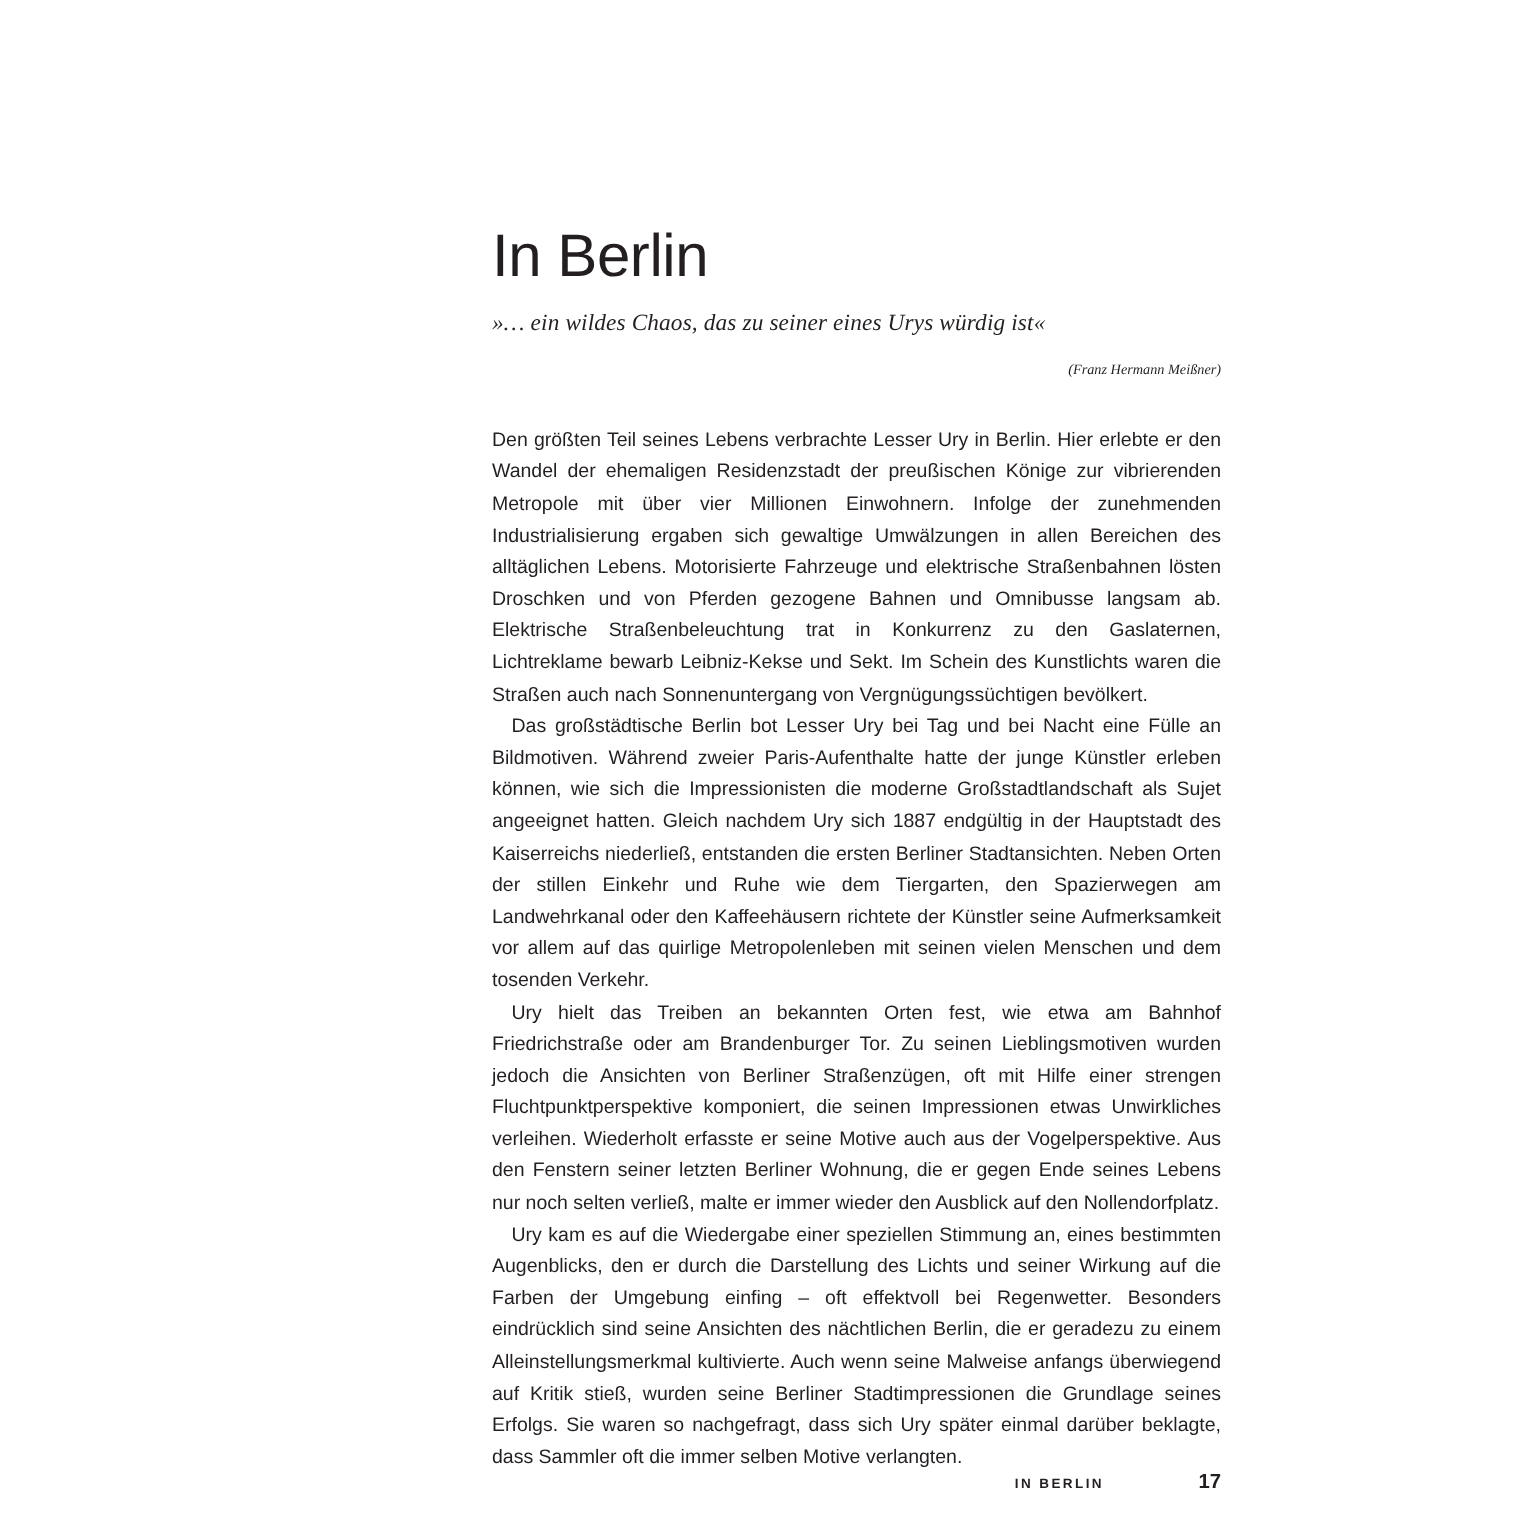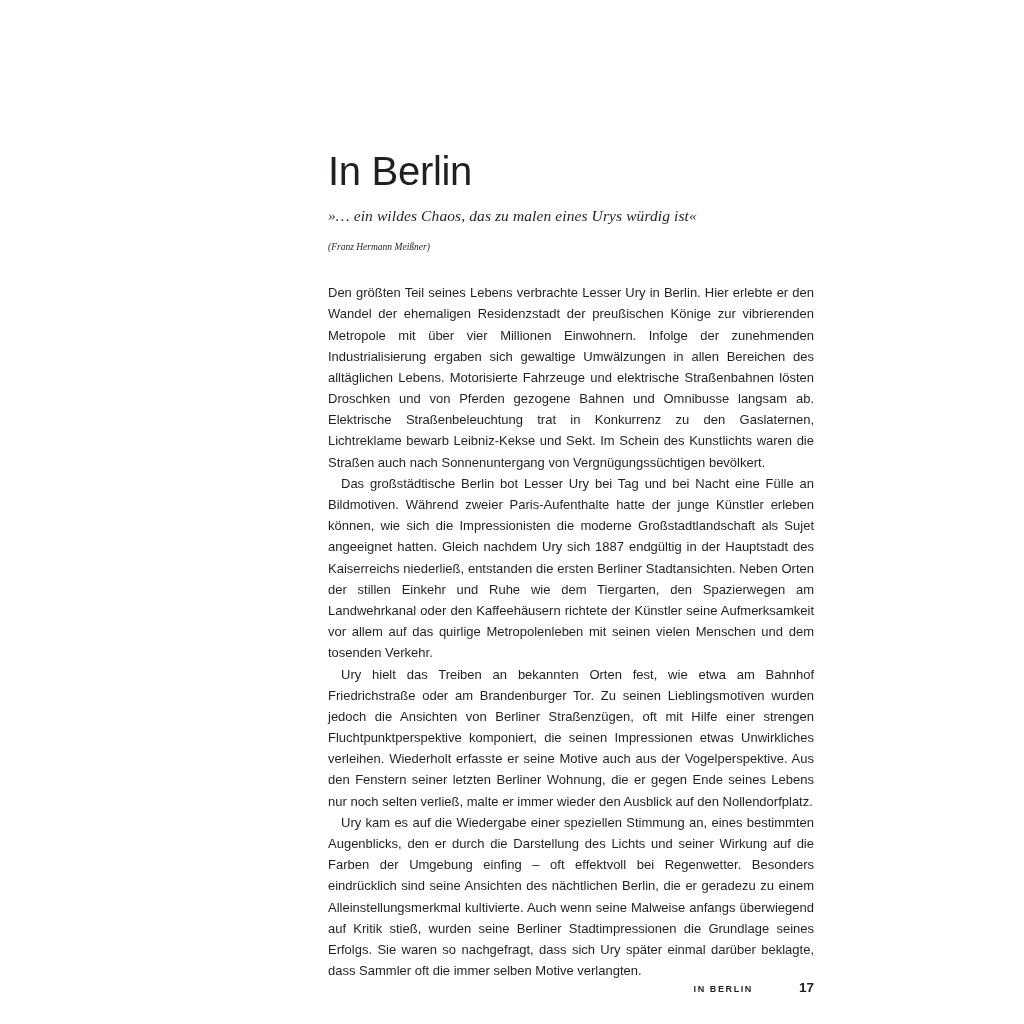--- a/index.html
+++ b/index.html
@@ -41,20 +41,21 @@
     font-size: 15.5px;
     line-height: 1.3;
     color: #231f20;
     margin: 0 0 16px 0;
     letter-spacing: 0.1px;
   }
   .epigraph-source {
     font-family: "Liberation Serif", serif;
     font-style: italic;
     font-size: 9.5px;
+    text-align: right;
     color: #231f20;
     margin: 0 0 30px 0;
   }
   .body-text p {
     font-family: "Liberation Sans", sans-serif;
     font-size: 13px;
     line-height: 1.63;
     text-align: justify;
     text-justify: inter-word;
     color: #231f20;
@@ -79,32 +80,33 @@
     font-weight: bold;
     letter-spacing: 1.6px;
     color: #231f20;
     margin-right: 46px;
   }
   .footer-page {
     font-family: "Liberation Sans", sans-serif;
     font-size: 13.5px;
     font-weight: bold;
     color: #231f20;
+    margin-left: 17px;
   }
 </style>
 </head>
 <body>
 
 <div class="page">
 
   <div class="content">
 
     <h1 class="chapter-title">In Berlin</h1>
 
-    <p class="epigraph">»… ein wildes Chaos, das zu malen eines Urys würdig ist«</p>
+    <p class="epigraph">»… ein wildes Chaos, das zu seiner eines Urys würdig ist«</p>
 
     <p class="epigraph-source">(Franz Hermann Meißner)</p>
 
     <div class="body-text">
       <p>Den größten Teil seines Lebens verbrachte Lesser Ury in Berlin. Hier erlebte er den Wandel der ehemaligen Residenzstadt der preußischen Könige zur vibrierenden Metropole mit über vier Millionen Einwohnern. Infolge der zunehmenden Industrialisierung ergaben sich gewaltige Umwälzungen in allen Bereichen des alltäglichen Lebens. Motorisierte Fahrzeuge und elektrische Straßenbahnen lösten Droschken und von Pferden gezogene Bahnen und Omnibusse langsam ab. Elektrische Straßenbeleuchtung trat in Konkurrenz zu den Gaslaternen, Lichtreklame bewarb Leibniz-Kekse und Sekt. Im Schein des Kunstlichts waren die Straßen auch nach Sonnenuntergang von Vergnügungssüchtigen bevölkert.</p>
       <p>Das großstädtische Berlin bot Lesser Ury bei Tag und bei Nacht eine Fülle an Bildmotiven. Während zweier Paris-Aufenthalte hatte der junge Künstler erleben können, wie sich die Impressionisten die moderne Großstadtlandschaft als Sujet angeeignet hatten. Gleich nachdem Ury sich 1887 endgültig in der Hauptstadt des Kaiserreichs niederließ, entstanden die ersten Berliner Stadtansichten. Neben Orten der stillen Einkehr und Ruhe wie dem Tiergarten, den Spazierwegen am Landwehrkanal oder den Kaffeehäusern richtete der Künstler seine Aufmerksamkeit vor allem auf das quirlige Metropolenleben mit seinen vielen Menschen und dem tosenden Verkehr.</p>
       <p>Ury hielt das Treiben an bekannten Orten fest, wie etwa am Bahnhof Friedrichstraße oder am Brandenburger Tor. Zu seinen Lieblingsmotiven wurden jedoch die Ansichten von Berliner Straßenzügen, oft mit Hilfe einer strengen Fluchtpunktperspektive komponiert, die seinen Impressionen etwas Unwirkliches verleihen. Wiederholt erfasste er seine Motive auch aus der Vogelperspektive. Aus den Fenstern seiner letzten Berliner Wohnung, die er gegen Ende seines Lebens nur noch selten verließ, malte er immer wieder den Ausblick auf den Nollendorfplatz.</p>
       <p>Ury kam es auf die Wiedergabe einer speziellen Stimmung an, eines bestimmten Augenblicks, den er durch die Darstellung des Lichts und seiner Wirkung auf die Farben der Umgebung einfing – oft effektvoll bei Regenwetter. Besonders eindrücklich sind seine Ansichten des nächtlichen Berlin, die er geradezu zu einem Alleinstellungsmerkmal kultivierte. Auch wenn seine Malweise anfangs überwiegend auf Kritik stieß, wurden seine Berliner Stadtimpressionen die Grundlage seines Erfolgs. Sie waren so nachgefragt, dass sich Ury später einmal darüber beklagte, dass Sammler oft die immer selben Motive verlangten.</p>
     </div>
   </div>

